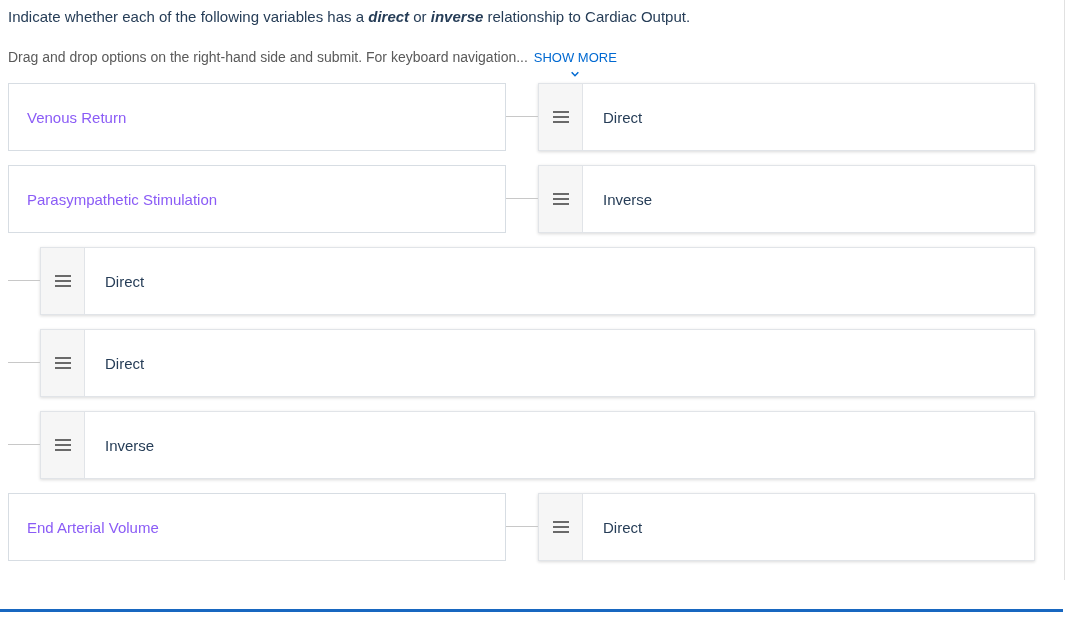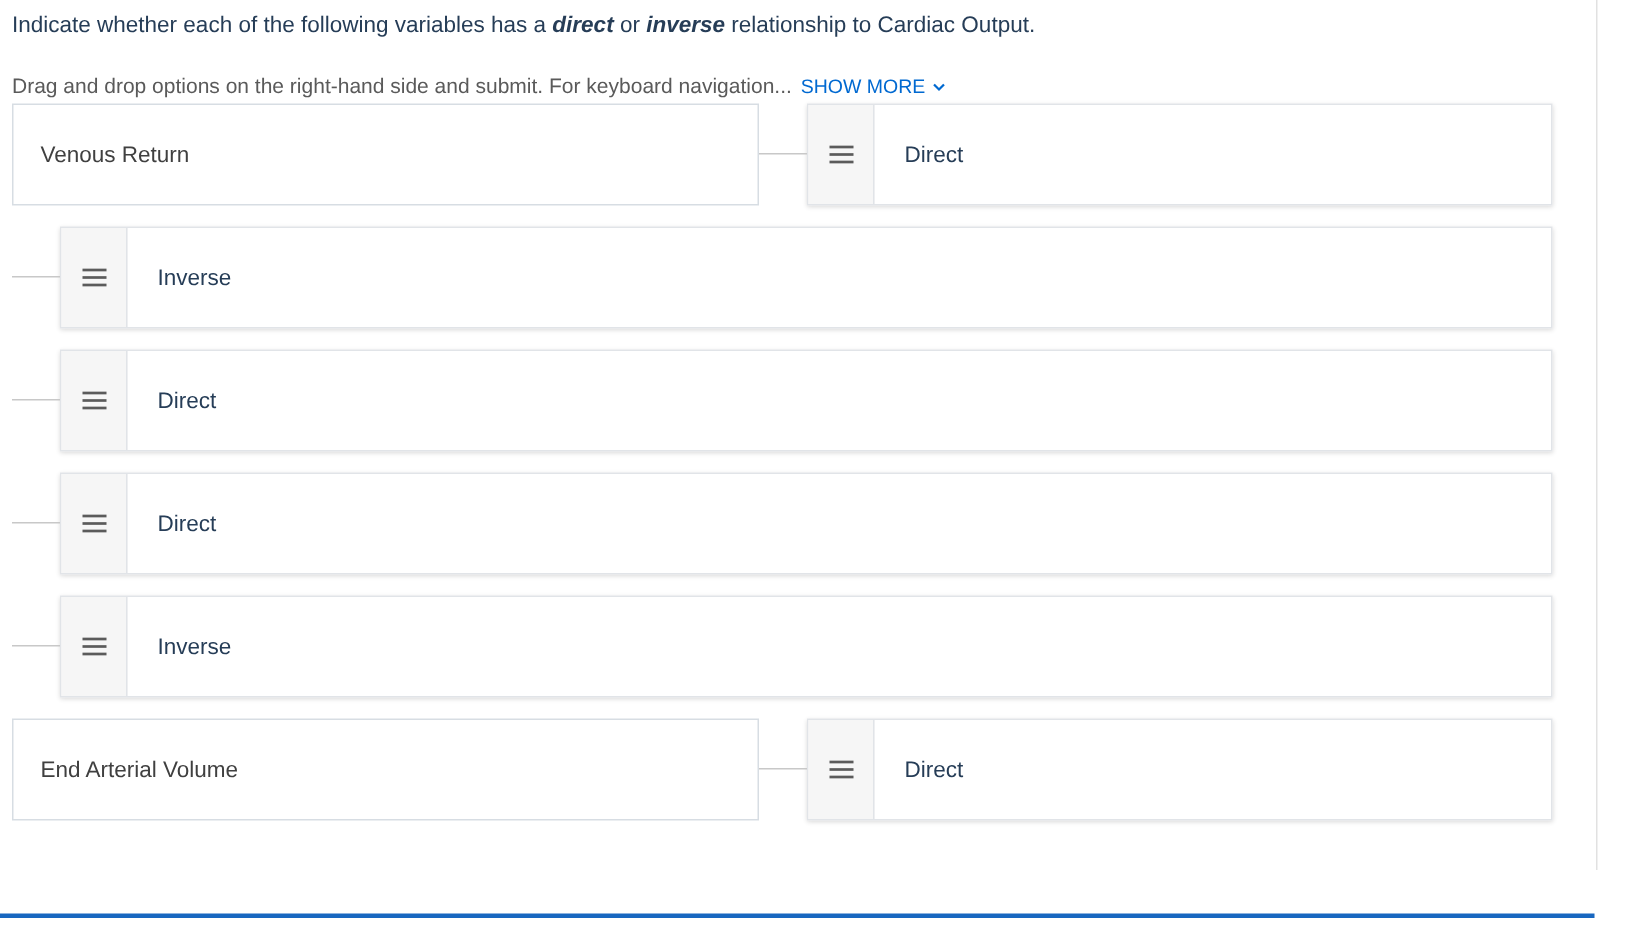--- a/index.html
+++ b/index.html
@@ -44,20 +44,21 @@
       margin-bottom: 4px;
     }
     .show-more {
       color: #0069d1;
       font-size: 13px;
       display: inline-flex;
       align-items: center;
       gap: 4px;
       cursor: pointer;
       margin-left: 2px;
+      flex-direction: column;
     }
     .show-more svg {
       width: 10px;
       height: 10px;
     }
     .matching-rows {
       display: flex;
       flex-direction: column;
       gap: 14px;
     }
@@ -67,21 +68,21 @@
       height: 68px;
     }
     .prompt-card {
       flex: 0 0 498px;
       border: 1px solid #d7dde3;
       background: #ffffff;
       display: flex;
       align-items: center;
       padding: 0 18px;
       font-size: 15px;
-      color: #404040;
+      color: #8b5cf6;
     }
     .connector {
       flex: 0 0 32px;
       display: flex;
       align-items: center;
       justify-content: center;
       position: relative;
     }
     .connector::before {
       content: "";
@@ -166,20 +167,23 @@
               <line x1="1" y1="2" x2="17" y2="2"></line>
               <line x1="1" y1="7" x2="17" y2="7"></line>
               <line x1="1" y1="12" x2="17" y2="12"></line>
             </svg>
         </div>
         <div class="answer-text">Direct</div>
       </div>
     </div>
 
     <div class="match-row">
+      <div class="prompt-card">
+        <span>Parasympathetic Stimulation</span>
+      </div>
       <div class="connector"></div>
       <div class="answer-card">
         <div class="drag-handle">
           <svg viewBox="0 0 18 14">
               <line x1="1" y1="2" x2="17" y2="2"></line>
               <line x1="1" y1="7" x2="17" y2="7"></line>
               <line x1="1" y1="12" x2="17" y2="12"></line>
             </svg>
         </div>
         <div class="answer-text">Inverse</div>

